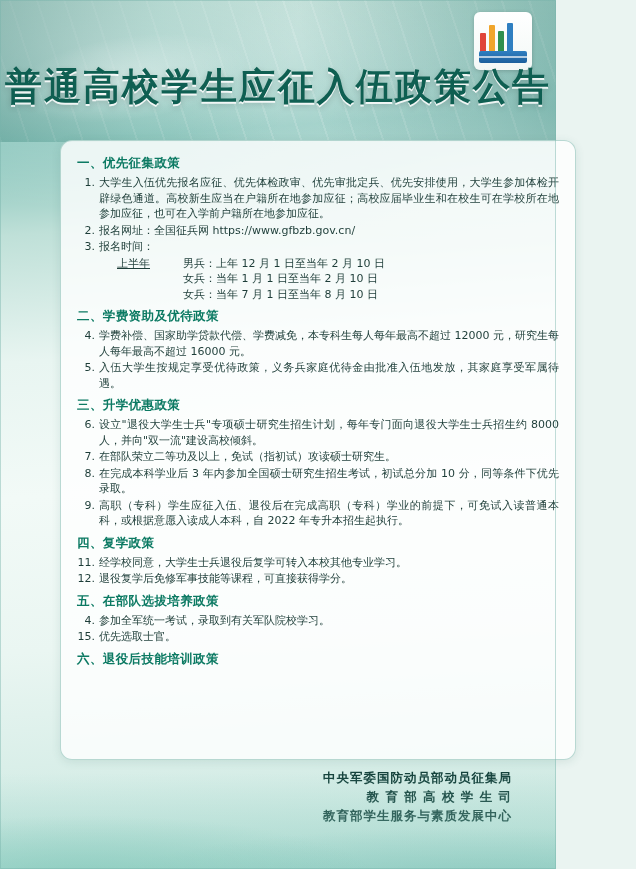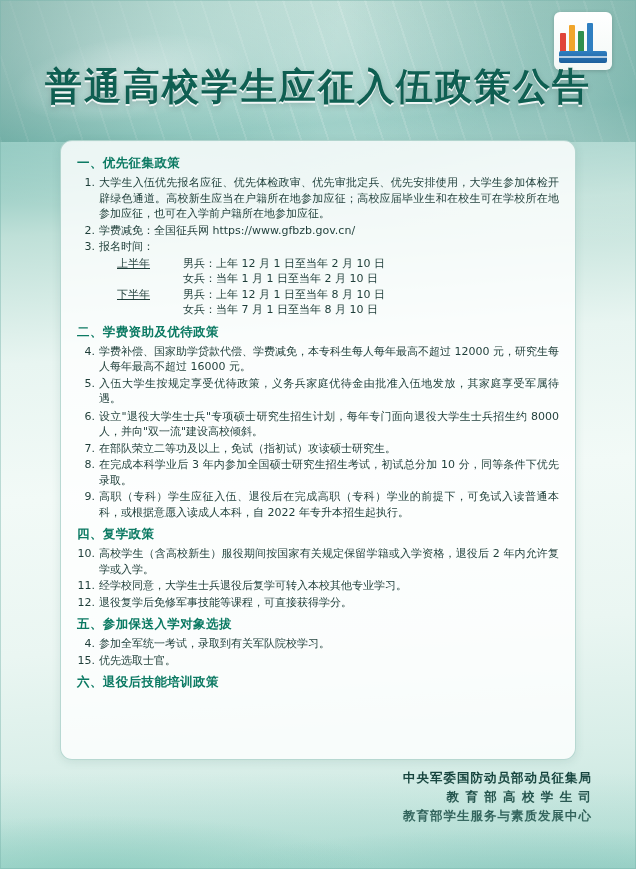--- a/index.html
+++ b/index.html
@@ -3,21 +3,21 @@
 <meta charset="utf-8">
 <style>
   html,body{margin:0;padding:0;}
   body{
     width:636px;height:869px;
     font-family:"DejaVu Sans","Liberation Sans",sans-serif;
     background:#eaf4f1;
     overflow:hidden;
   }
   #poster{
-    position:relative;width:636px;height:869px;
+    position:relative;width:556px;height:869px;
     background:
       radial-gradient(ellipse 700px 260px at 18% 6%, rgba(255,255,255,.55), rgba(255,255,255,0) 60%),
       radial-gradient(ellipse 500px 220px at 88% 12%, rgba(255,255,255,.35), rgba(255,255,255,0) 65%),
       linear-gradient(176deg,#b9dbd2 0%,#9fcfc6 8%,#7fc0b6 16%,#bfe0d8 26%,#e8f5f1 40%,#f2faf7 55%,#eaf6f2 72%,#d8eee8 86%,#bfe2da 100%);
   }
   
   .band{position:absolute;left:0;right:0;top:0;height:142px;overflow:hidden;}
   .band:before{
     content:"";position:absolute;inset:0;
     background:
@@ -103,55 +103,54 @@
   </div>
 
   <h1 class="title">普通高校学生应征入伍政策公告</h1>
 
   <div class="card">
     <div id="sections">
         <div class="sec">
           <div class="sec-h">一、优先征集政策</div>
           <ol>
             <li><span class="num">1.</span><span>大学生入伍优先报名应征、优先体检政审、优先审批定兵、优先安排使用，大学生参加体检开辟绿色通道。高校新生应当在户籍所在地参加应征；高校应届毕业生和在校生可在学校所在地参加应征，也可在入学前户籍所在地参加应征。</span></li>
-            <li><span class="num">2.</span><span>学费减免：全国征兵网 https://www.gfbzb.gov.cn/</span></li>
+            <li><span class="num">2.</span><span>报名网址：全国征兵网 https://www.gfbzb.gov.cn/</span></li>
             <li><span class="num">3.</span><span>报名时间：</span></li>
             <div class="sub">
               <div class="row"><span class="lbl">上半年</span><span>男兵：</span><span>上年 12 月 1 日至当年 2 月 10 日</span></div>
               <div class="row"><span class="lbl"></span><span>女兵：</span><span>当年 1 月 1 日至当年 2 月 10 日</span></div>
-              <div class="row"><span class="lbl">下半年</span><span>男兵：</span><span>上年 12 月 1 日至当年 8 月 10 日</span></div>
               <div class="row"><span class="lbl"></span><span>女兵：</span><span>当年 7 月 1 日至当年 8 月 10 日</span></div>
             </div>
           </ol>
         </div>
         <div class="sec">
           <div class="sec-h">二、学费资助及优待政策</div>
           <ol>
             <li><span class="num">4.</span><span>学费补偿、国家助学贷款代偿、学费减免，本专科生每人每年最高不超过 12000 元，研究生每人每年最高不超过 16000 元。</span></li>
             <li><span class="num">5.</span><span>入伍大学生按规定享受优待政策，义务兵家庭优待金由批准入伍地发放，其家庭享受军属待遇。</span></li>
           </ol>
         </div>
         <div class="sec">
+          <div class="sec-h">三、升学优惠政策</div>
           <ol>
             <li><span class="num">6.</span><span>设立"退役大学生士兵"专项硕士研究生招生计划，每年专门面向退役大学生士兵招生约 8000 人，并向"双一流"建设高校倾斜。</span></li>
             <li><span class="num">7.</span><span>在部队荣立二等功及以上，免试（指初试）攻读硕士研究生。</span></li>
             <li><span class="num">8.</span><span>在完成本科学业后 3 年内参加全国硕士研究生招生考试，初试总分加 10 分，同等条件下优先录取。</span></li>
             <li><span class="num">9.</span><span>高职（专科）学生应征入伍、退役后在完成高职（专科）学业的前提下，可免试入读普通本科，或根据意愿入读成人本科，自 2022 年专升本招生起执行。</span></li>
           </ol>
         </div>
         <div class="sec">
           <div class="sec-h">四、复学政策</div>
           <ol>
-            <li><span class="num">10.</span><span>高校学生（含高校新生）服役期间按国家有关规定保留学籍或入学资格，退役后 2 年内允许复学或入学。</span></li>
             <li><span class="num">11.</span><span>经学校同意，大学生士兵退役后复学可转入本校其他专业学习。</span></li>
             <li><span class="num">12.</span><span>退役复学后免修军事技能等课程，可直接获得学分。</span></li>
           </ol>
         </div>
         <div class="sec">
-          <div class="sec-h">五、参加保送入学对象选拔</div>
+          <div class="sec-h">五、在部队选拔培养政策</div>
           <ol>
             <li><span class="num">4.</span><span>参加全军统一考试，录取到有关军队院校学习。</span></li>
             <li><span class="num">15.</span><span>优先选取士官。</span></li>
           </ol>
         </div>
         <div class="sec">
           <div class="sec-h">六、退役后技能培训政策</div>
         </div>
       </div>
   </div>

